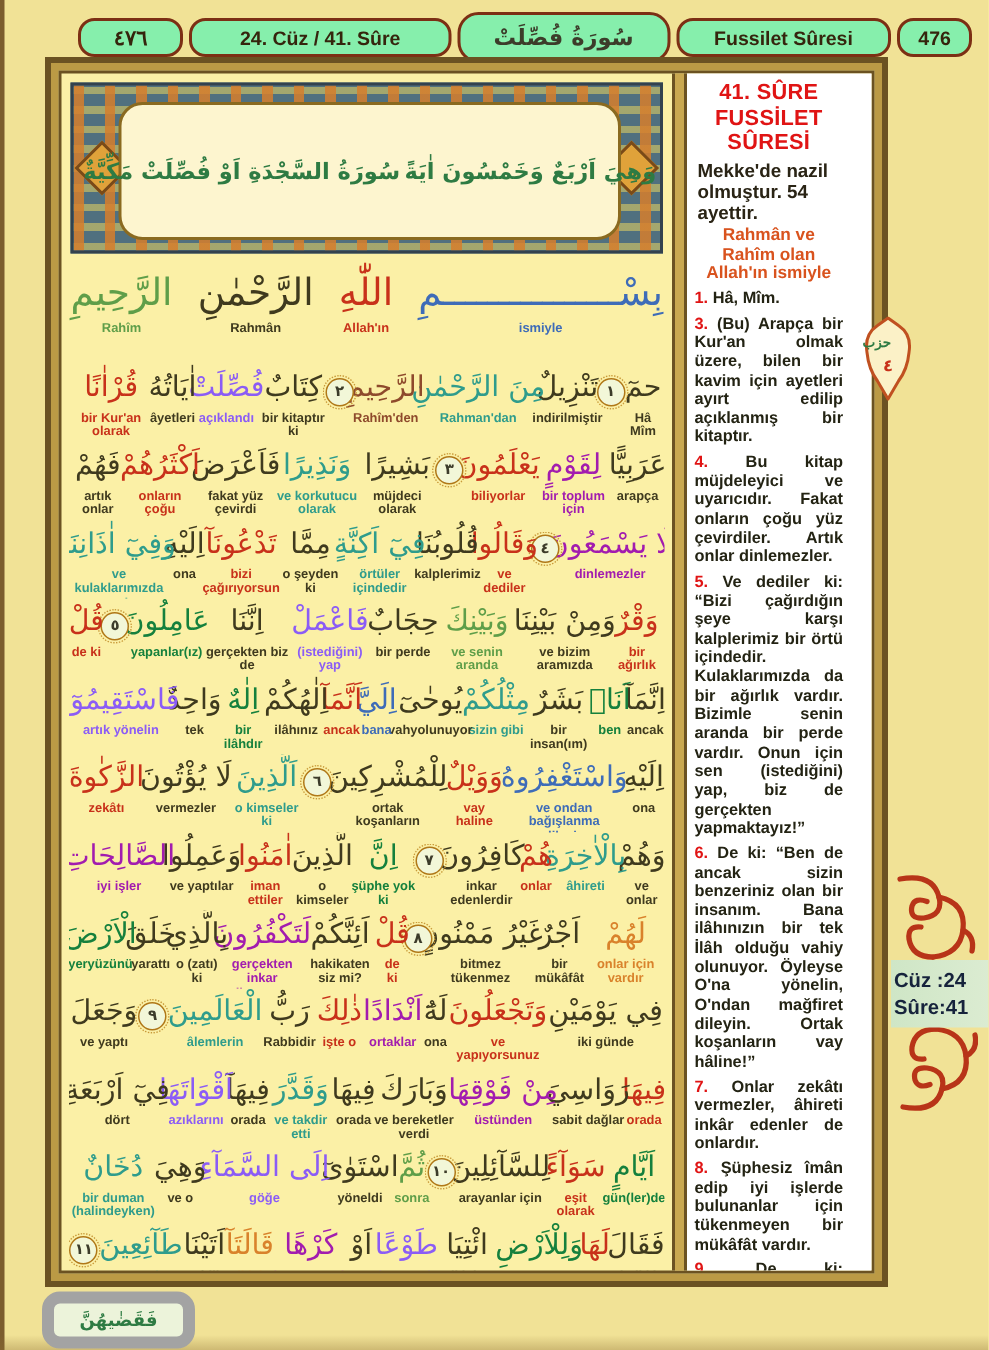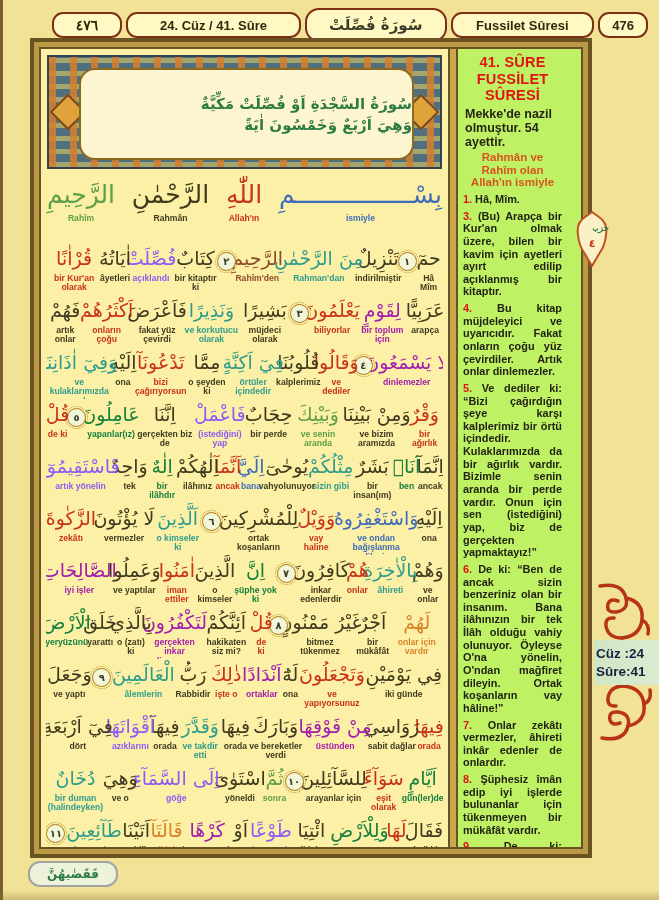--- a/index.html
+++ b/index.html
@@ -5,52 +5,52 @@
   html,body{margin:0;padding:0;}
   body{width:659px;height:900px;background:#f1e296;position:relative;overflow:hidden;
        font-family:"Liberation Sans",sans-serif;}
   .edge-left{position:absolute;left:0;top:0;width:3px;height:900px;background:#7c5d2e;}
   .edge-bottom{position:absolute;left:0;bottom:0;width:659px;height:10px;
        background:linear-gradient(180deg,rgba(0,0,0,0) 0%,rgba(140,110,50,.35) 100%);}
 
   
   .hdr{position:absolute;left:52px;top:8px;width:596px;height:34px;display:flex;
        align-items:center;gap:4px;}
-  .tab{background:#fef9c3;border:2px solid #7c2f14;border-radius:11px;height:22px;
+  .tab{background:#86efac;border:2px solid #7c2f14;border-radius:11px;height:22px;
        display:flex;align-items:center;justify-content:center;color:#35250d;
        font-weight:bold;font-size:13px;white-space:nowrap;}
   .tab-num-ar{width:72px;font-size:14px;}
   .tab-juz{width:186px;}
   .tab-sura-ar{width:150px;height:30px;border-radius:14px;font-size:15px;
        font-family:"DejaVu Sans",sans-serif;color:#3c3c2a;}
   .tab-sura-tr{width:152px;}
   .tab-num{width:50px;}
 
   
   .frame{position:absolute;left:30px;top:38px;width:562px;height:820px;
        border:2px solid #6b5222;box-shadow:0 0 0 2px #6b5222 inset;
        background:#bb9a45;padding:7px;box-sizing:border-box;}
   .frame-inner{width:100%;height:100%;border:2px solid #6b5222;display:flex;
        background:#fbf0a6;box-sizing:border-box;}
 
   .quran-col{width:407px;height:100%;padding:4px 5px 0 5px;box-sizing:border-box;overflow:hidden;}
   .divider{width:10px;height:100%;
        background:linear-gradient(90deg,#6b5222 0 2px,#c9a850 2px 8px,#6b5222 8px 10px);}
-  .side-col{flex:1;height:100%;background:#bef264;padding:5px 19px 0 5px;
+  .side-col{flex:1;height:100%;background:#ffffff;padding:5px 19px 0 5px;
        box-sizing:border-box;overflow:hidden;}
 
   
   .title-panel{height:114px;margin:2px 1px 4px 1px;border:2px solid #33424e;
        background:
          repeating-linear-gradient(90deg,rgba(214,126,44,.85) 0 7px,rgba(0,0,0,0) 7px 21px),
          repeating-linear-gradient(0deg,rgba(232,212,96,.55) 0 5px,rgba(0,0,0,0) 5px 13px),
          #50707f;
        padding:11px 30px;box-sizing:border-box;position:relative;}
   .title-inner{width:100%;height:100%;background:#fdf5cf;border:2px solid #8a6a20;
-       border-radius:16px;display:flex;flex-direction:column;
+       border-radius:16px;display:flex;align-items:center;
        justify-content:center;gap:3px;position:relative;}
   .title-inner .tline{font-family:"DejaVu Sans",sans-serif;color:#2e7b43;
        font-size:15px;font-weight:bold;direction:rtl;white-space:nowrap;}
   .title-panel .medal{position:absolute;top:50%;width:22px;height:22px;
        background:#e0a23a;border:2px solid #7a4a18;transform:translateY(-50%) rotate(45deg);}
   .medal.m-l{left:6px;} .medal.m-r{right:6px;}
 
   
   .vrow{height:52px;display:flex;direction:rtl;justify-content:space-between;
        align-items:flex-start;overflow:hidden;padding:0 1px;}
@@ -78,33 +78,33 @@
        line-height:1.12;margin:3px 2px 2px 2px;}
   .sb-basmala{color:#d9531e;font-weight:bold;text-align:center;font-size:11.5px;
        line-height:1.1;margin:2px 0 4px 0;}
   .sp{margin:0 0 4px 0;font-size:10.9px;font-weight:bold;line-height:1.16;
        color:#232313;text-align:justify;}
   .s-rd{color:#d9531e;} .s-num{color:#e01414;}
 
   
   .hizb{position:absolute;left:575px;top:211px;width:34px;height:56px;}
   .hizb svg{position:absolute;left:0;top:0;}
-  .hizb .hz-a{position:absolute;left:0;top:12px;width:34px;text-align:right;
-       font-family:Liberation Mono, monospace;font-size:9px;color:#2e7b43;font-weight:bold;}
+  .hizb .hz-a{position:absolute;left:0;top:12px;width:34px;text-align:left;
+       font-family:Liberation Sans, sans-serif;font-size:9px;color:#2e7b43;font-weight:bold;}
   .hizb .hz-n{position:absolute;left:0;top:26px;width:34px;text-align:center;
        font-family:"DejaVu Sans",sans-serif;font-size:11px;color:#c8311a;font-weight:bold;}
   .cuz-box{position:absolute;left:594px;top:640px;width:65px;padding:5px 2px;
        background:linear-gradient(90deg,#cfe6c6 0%,#dcecd2 100%);
        color:#16233c;font-weight:bold;font-size:13.5px;line-height:1.3;white-space:nowrap;}
   .flourish{position:absolute;left:592px;width:60px;height:62px;}
   .fl-1{top:580px;} .fl-2{top:682px;}
 
   
   .catchword{position:absolute;left:28px;top:861px;width:86px;height:22px;
-       background:#ecf3da;border:2px solid #a3a3a3;border-radius:12px;
+       background:#ecf3da;border:8px solid #a3a3a3;border-radius:12px;
        display:flex;align-items:center;justify-content:center;
        font-family:"DejaVu Sans",sans-serif;font-size:12px;color:#2e7b43;font-weight:bold;}
 </style>
 </head>
 <body>
 
 <div class="edge-left"></div>
 <div class="edge-bottom"></div>
 
 <div class="hdr">

